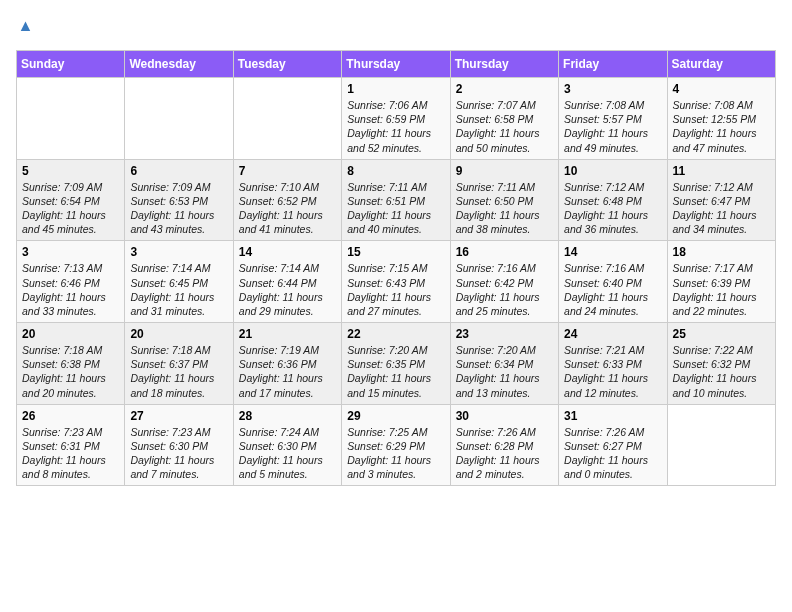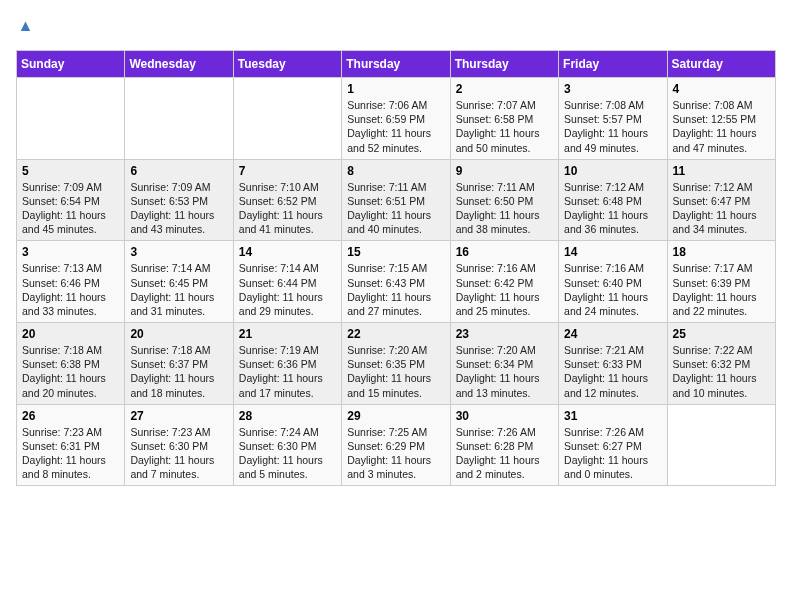--- a/index.html
+++ b/index.html
@@ -50,21 +50,21 @@
       font-weight: normal;
       color: #444;
     }
     .calendar {
       width: 100%;
       border-collapse: collapse;
       border: 1px solid #ccc;
       font-size: 11px;
     }
     .calendar thead tr th {
-      background-color: #6d28d9;
+      background-color: #8b5cf6;
       color: #fff;
       padding: 6px 4px;
       text-align: left;
       font-size: 12px;
       font-weight: bold;
       border: 1px solid #ccc;
     }
     .calendar tbody tr td {
       border: 1px solid #ccc;
       vertical-align: top;
@@ -82,20 +82,21 @@
     .day-number {
       font-weight: bold;
       font-size: 12px;
       display: block;
       margin-bottom: 2px;
     }
     .day-info {
       font-size: 10.5px;
       color: #222;
       line-height: 1.35;
+      font-style: italic;
     }
     .empty-cell {
       background: #fff !important;
     }
   </style>
 </head>
 <body>
 
 <div class="header">
   <div class="logo">

